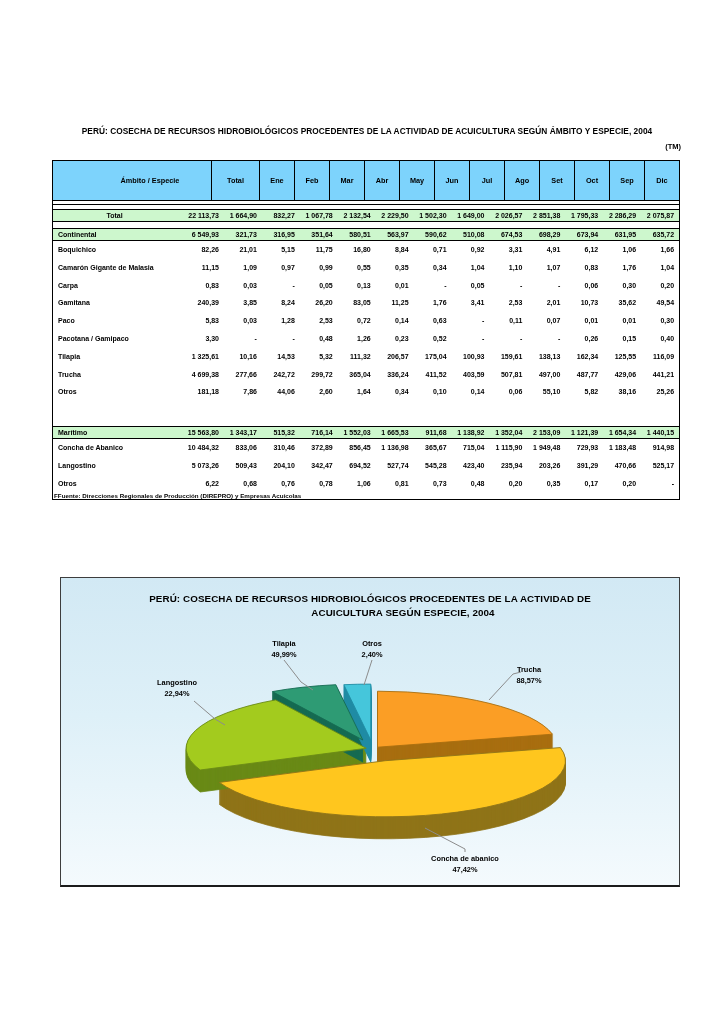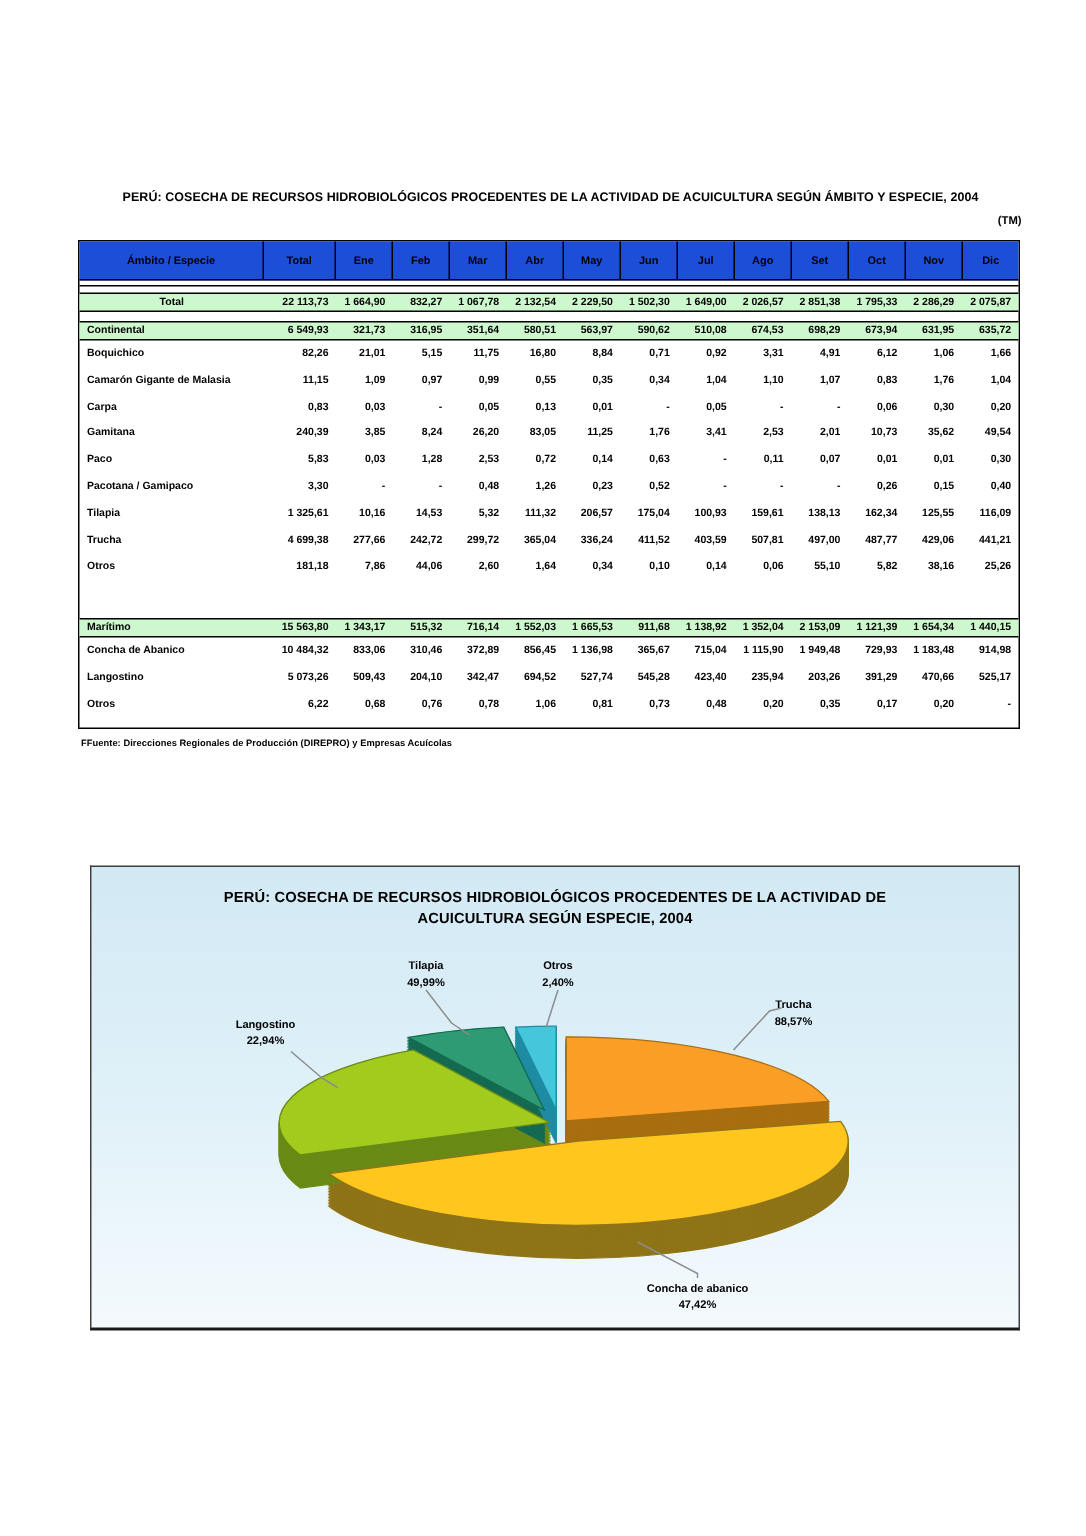--- a/index.html
+++ b/index.html
@@ -14,21 +14,21 @@
     font-size:8.3px;font-weight:700;letter-spacing:.05px;}
   #table-subtitle{left:53px;top:142px;width:628px;text-align:right;
     font-size:7.5px;font-weight:700;}
   #tablewrap{left:52px;top:160px;width:628px;border:1.6px solid #000;
     background:#fff;box-sizing:border-box;padding-bottom:6px;}
   .trow{display:flex;width:100%;box-sizing:border-box;}
   .cell{box-sizing:border-box;overflow:hidden;white-space:nowrap;}
   .cell.label{flex:0 0 123px;padding-left:5px;text-align:left;}
   .cell.num{flex:1 1 0;text-align:right;padding-right:5px;}
   .cell.totalcol{flex:0 0 48px;}
-  .trow.header{height:26px;background:#1d4ed8;border-bottom:1px solid #000;}
+  .trow.header{height:40px;background:#7dd3fc;border-bottom:1px solid #000;padding-left:36px;}
   .trow.header .cell{display:flex;align-items:center;justify-content:center;
     font-size:7.3px;font-weight:700;padding:0;border-right:1px solid #000;}
   .trow.header .cell:last-child{border-right:none;}
   .dblline{height:3px;border-bottom:1.6px solid #000;}
   .trow.sp4{height:4px;}
   .trow.sp7{height:6px;}
   .trow.sp26{height:25px;}
   .trow.total,.trow.section{background:#CDF7CD;border-top:1px solid #000;
     border-bottom:1px solid #000;height:13px;line-height:11.5px;
     font-size:7px;font-weight:700;}
@@ -36,21 +36,21 @@
   .trow.item{height:17.8px;line-height:17.8px;font-size:7px;font-weight:700;}
   #source-note{left:54px;top:492px;font-size:6.2px;font-weight:700;letter-spacing:.05px;}
 
   
   #chartbox{left:60px;top:577px;width:620px;height:310px;box-sizing:border-box;
     border:1px solid #3d3d3d;border-bottom:2px solid #1b1b1b;
     background:linear-gradient(180deg,#D2E9F4 0%,#DEF0F8 45%,#F4FAFD 100%);}
   .chart-title{position:absolute;left:0;width:100%;text-align:center;
     font-size:9.8px;font-weight:700;letter-spacing:.1px;}
   #chart-title1{top:15px;}
-  #chart-title2{top:29px;}
+  #chart-title2{top:29px;padding-left:33px;}
   #pie-svg{position:absolute;left:0;top:0;}
   .plabel{position:absolute;font-size:7.4px;font-weight:700;line-height:11px;
     text-align:center;transform:translateX(-50%);white-space:nowrap;}
 </style>
 </head>
 <body>
 
 <div class="abs" id="table-title">PERÚ: COSECHA DE RECURSOS HIDROBIOLÓGICOS PROCEDENTES DE LA ACTIVIDAD DE ACUICULTURA SEGÚN ÁMBITO Y ESPECIE, 2004</div>
 <div class="abs" id="table-subtitle">(TM)</div>
 
@@ -61,21 +61,21 @@
       <div class="cell num">Ene</div>
       <div class="cell num">Feb</div>
       <div class="cell num">Mar</div>
       <div class="cell num">Abr</div>
       <div class="cell num">May</div>
       <div class="cell num">Jun</div>
       <div class="cell num">Jul</div>
       <div class="cell num">Ago</div>
       <div class="cell num">Set</div>
       <div class="cell num">Oct</div>
-      <div class="cell num">Nov</div>
+      <div class="cell num">Sep</div>
       <div class="cell num">Dic</div>
     </div>
   <div class="dblline"></div>
   <div class="trow sp4"></div>
   <div>
       <div class="trow total">
         <div class="cell label">Total</div>
         <div class="cell num totalcol">22 113,73</div>
         <div class="cell num">1 664,90</div>
         <div class="cell num">832,27</div>

